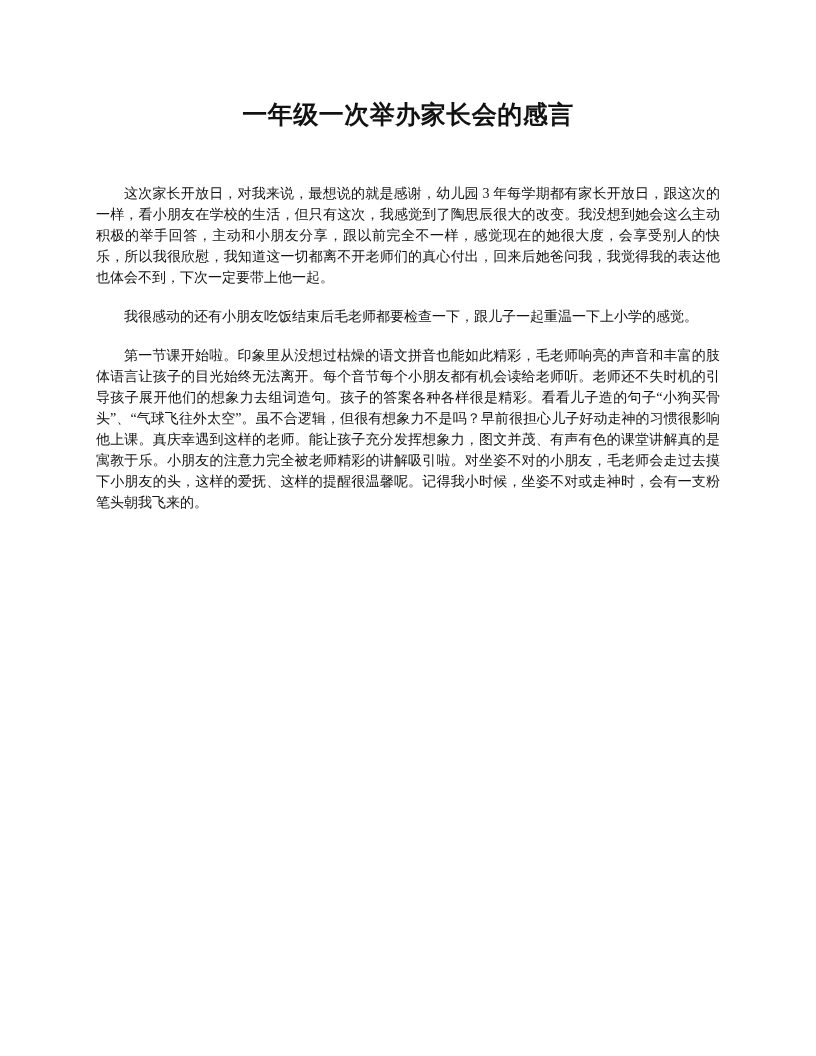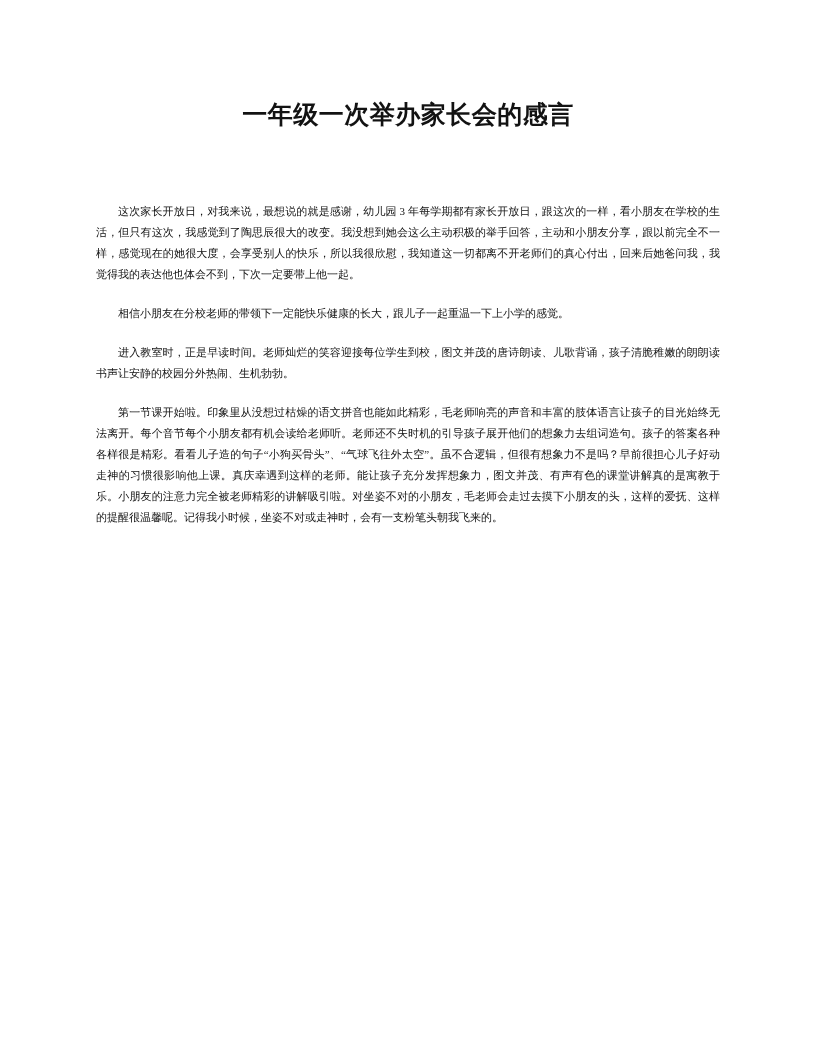--- a/index.html
+++ b/index.html
@@ -15,40 +15,39 @@
     color: #121212;
   }
   .page {
     box-sizing: border-box;
     width: 816px;
     height: 1056px;
     padding: 96px 96px 0 96px;
     background: #ffffff;
   }
   .doc-title {
-    margin: 4px 0 71px 0;
+    margin: 4px 0 53px 0;
     font-size: 25px;
     line-height: 30px;
     font-weight: bold;
     text-align: center;
     letter-spacing: 0.5px;
   }
   .para {
     margin: 0 0 18px 0;
-    font-size: 11px;
+    font-size: 14px;
     line-height: 21px;
     text-align: justify;
     text-justify: inter-ideograph;
     text-indent: 2em;
     word-break: break-all;
   }
 </style>
 </head>
 <body>
 
 <div class="page">
   <h1 class="doc-title">一年级一次举办家长会的感言</h1>
 
   <p class="para">这次家长开放日，对我来说，最想说的就是感谢，幼儿园 3 年每学期都有家长开放日，跟这次的一样，看小朋友在学校的生活，但只有这次，我感觉到了陶思辰很大的改变。我没想到她会这么主动积极的举手回答，主动和小朋友分享，跟以前完全不一样，感觉现在的她很大度，会享受别人的快乐，所以我很欣慰，我知道这一切都离不开老师们的真心付出，回来后她爸问我，我觉得我的表达他也体会不到，下次一定要带上他一起。</p>
-  <p class="para">相信小朋友在分校老师的带领下一定能快乐健康的长大，跟儿子一起重温一下上小学的感觉。</p>
-  <p class="para">进入教室时，正是早读时间。老师灿烂的笑容迎接每位学生到校，图文并茂的唐诗朗读、儿歌背诵，孩子清脆稚嫩的朗朗读书声让安静的校园分外热闹、生机勃勃。</p>
+  <p class="para">我很感动的还有小朋友吃饭结束后毛老师都要检查一下，跟儿子一起重温一下上小学的感觉。</p>
   <p class="para">第一节课开始啦。印象里从没想过枯燥的语文拼音也能如此精彩，毛老师响亮的声音和丰富的肢体语言让孩子的目光始终无法离开。每个音节每个小朋友都有机会读给老师听。老师还不失时机的引导孩子展开他们的想象力去组词造句。孩子的答案各种各样很是精彩。看看儿子造的句子“小狗买骨头”、“气球飞往外太空”。虽不合逻辑，但很有想象力不是吗？早前很担心儿子好动走神的习惯很影响他上课。真庆幸遇到这样的老师。能让孩子充分发挥想象力，图文并茂、有声有色的课堂讲解真的是寓教于乐。小朋友的注意力完全被老师精彩的讲解吸引啦。对坐姿不对的小朋友，毛老师会走过去摸下小朋友的头，这样的爱抚、这样的提醒很温馨呢。记得我小时候，坐姿不对或走神时，会有一支粉笔头朝我飞来的。</p>
 </div>
 
 </body></html>

